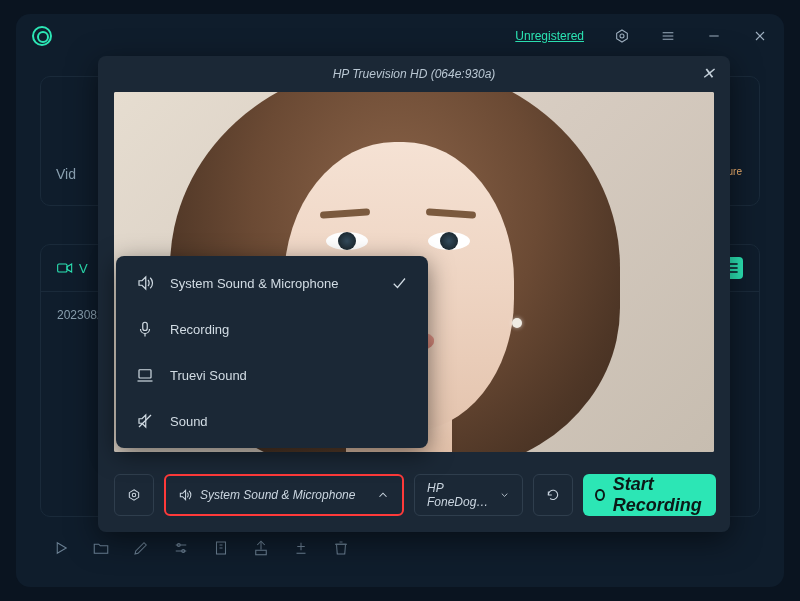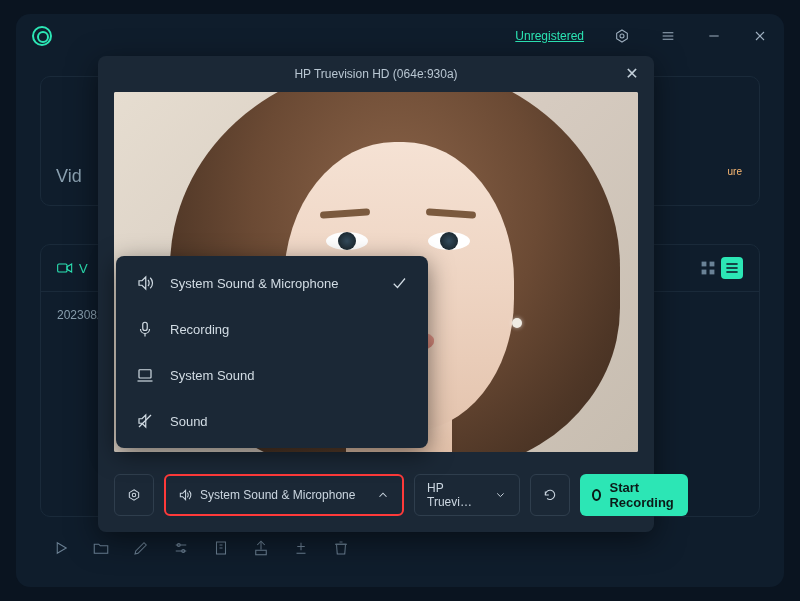--- a/index.html
+++ b/index.html
@@ -46,21 +46,21 @@
 .tb-btn { cursor: pointer; }
 .content-bg {
   position: absolute;
   left: 24px; right: 24px; top: 62px; height: 130px;
   border: 1px solid #1a2a3a;
   border-radius: 10px;
   padding: 40px 20px;
   color: #8aa0b0;
   font-size: 13px;
 }
-.left-label { position: absolute; left: 40px; top: 152px; color: #8aa0b0; font-size: 18px; }
+.left-label { position: absolute; left: 40px; top: 152px; color: #8aa0b0; font-size: 14px; }
 .right-label { position: absolute; right: 42px; top: 152px; color: #fdba74; font-size: 10px; }
 .bg-lower {
   position: absolute;
   left: 24px; right: 24px; top: 230px; bottom: 70px;
   border: 1px solid #1a2a3a;
   border-radius: 10px;
 }
 .tab-row {
   display: flex; align-items: center;
   padding: 12px 16px; gap: 14px;
@@ -81,24 +81,25 @@
   height: 42px;
   display: flex; align-items: center; gap: 22px;
   padding: 0 12px;
 }
 .bottom-tools svg { width: 18px; height: 18px; stroke: #6a7f92; fill: none; stroke-width: 1.4; }
 
 
 .modal {
   position: absolute;
   left: 98px; top: 56px;
-  width: 556px; height: 476px;
+  width: 632px; height: 476px;
   background: #1b2836;
   border-radius: 8px;
   box-shadow: 0 8px 30px rgba(0,0,0,0.5);
+  font-style: italic;
 }
 .modal-header {
   height: 36px; display: flex; align-items: center; justify-content: center;
   position: relative;
   color: #b8c6d2; font-size: 12px;
 }
 .modal-close {
   position: absolute; right: 12px; top: 8px;
   width: 20px; height: 20px;
   color: #c4d0da; cursor: pointer;
@@ -210,21 +211,21 @@
 }
 .audio-btn svg, .device-btn svg.chev, .ctrl-btn svg { width: 14px; height: 14px; stroke: #cbd6e0; fill: none; stroke-width: 1.8; }
 .device-btn { flex: 0 0 106px; justify-content: space-between; }
 .reset-btn { width: 46px; }
 .start-btn {
   flex: 1;
   background: #2ce6b5;
   color: #0b1a18;
   border: none;
   font-weight: 600;
-  font-size: 13px;
+  font-size: 18px;
 }
 .rec-dot {
   width: 12px; height: 12px;
   border: 2px solid #0b1a18;
   border-radius: 50%;
   display: inline-block;
 }
 
 
 .dropdown {
@@ -393,21 +394,21 @@
           <path d="M4 9 L4 15 L8 15 L13 20 L13 4 L8 9 Z"></path>
           <path d="M16 8 C18 10 18 14 16 16"></path>
           <path d="M19 5 C23 9 23 15 19 19"></path>
         </svg>
       <span>System Sound &amp; Microphone</span>
       <svg viewBox="0 0 24 24" style="margin-left:auto">
           <polyline points="6,15 12,9 18,15"></polyline>
         </svg>
     </div>
     <div class="ctrl-btn device-btn">
-      <span>HP Truevi…</span>
+      <span>HP FoneDog…</span>
       <svg class="chev" viewBox="0 0 24 24">
           <polyline points="6,9 12,15 18,9"></polyline>
         </svg>
     </div>
     <div class="ctrl-btn reset-btn">
       <svg viewBox="0 0 24 24">
           <path d="M4 12 A8 8 0 1 1 7 18"></path>
           <polyline points="4,6 4,12 10,12"></polyline>
         </svg>
     </div>
@@ -436,21 +437,21 @@
         <path d="M6 12 A6 6 0 0 0 18 12"></path>
         <line x1="12" y1="18" x2="12" y2="22"></line>
       </svg>
     <span>Recording</span>
   </div>
   <div class="dd-item">
     <svg viewBox="0 0 24 24">
         <rect x="4" y="5" width="16" height="11" rx="1"></rect>
         <line x1="2" y1="20" x2="22" y2="20"></line>
       </svg>
-    <span>System Sound</span>
+    <span>Truevi Sound</span>
   </div>
   <div class="dd-item">
     <svg viewBox="0 0 24 24">
         <path d="M4 9 L4 15 L8 15 L13 20 L13 4 L8 9 Z"></path>
         <line x1="4" y1="20" x2="20" y2="4"></line>
       </svg>
     <span>Sound</span>
   </div>
 </div>
 

